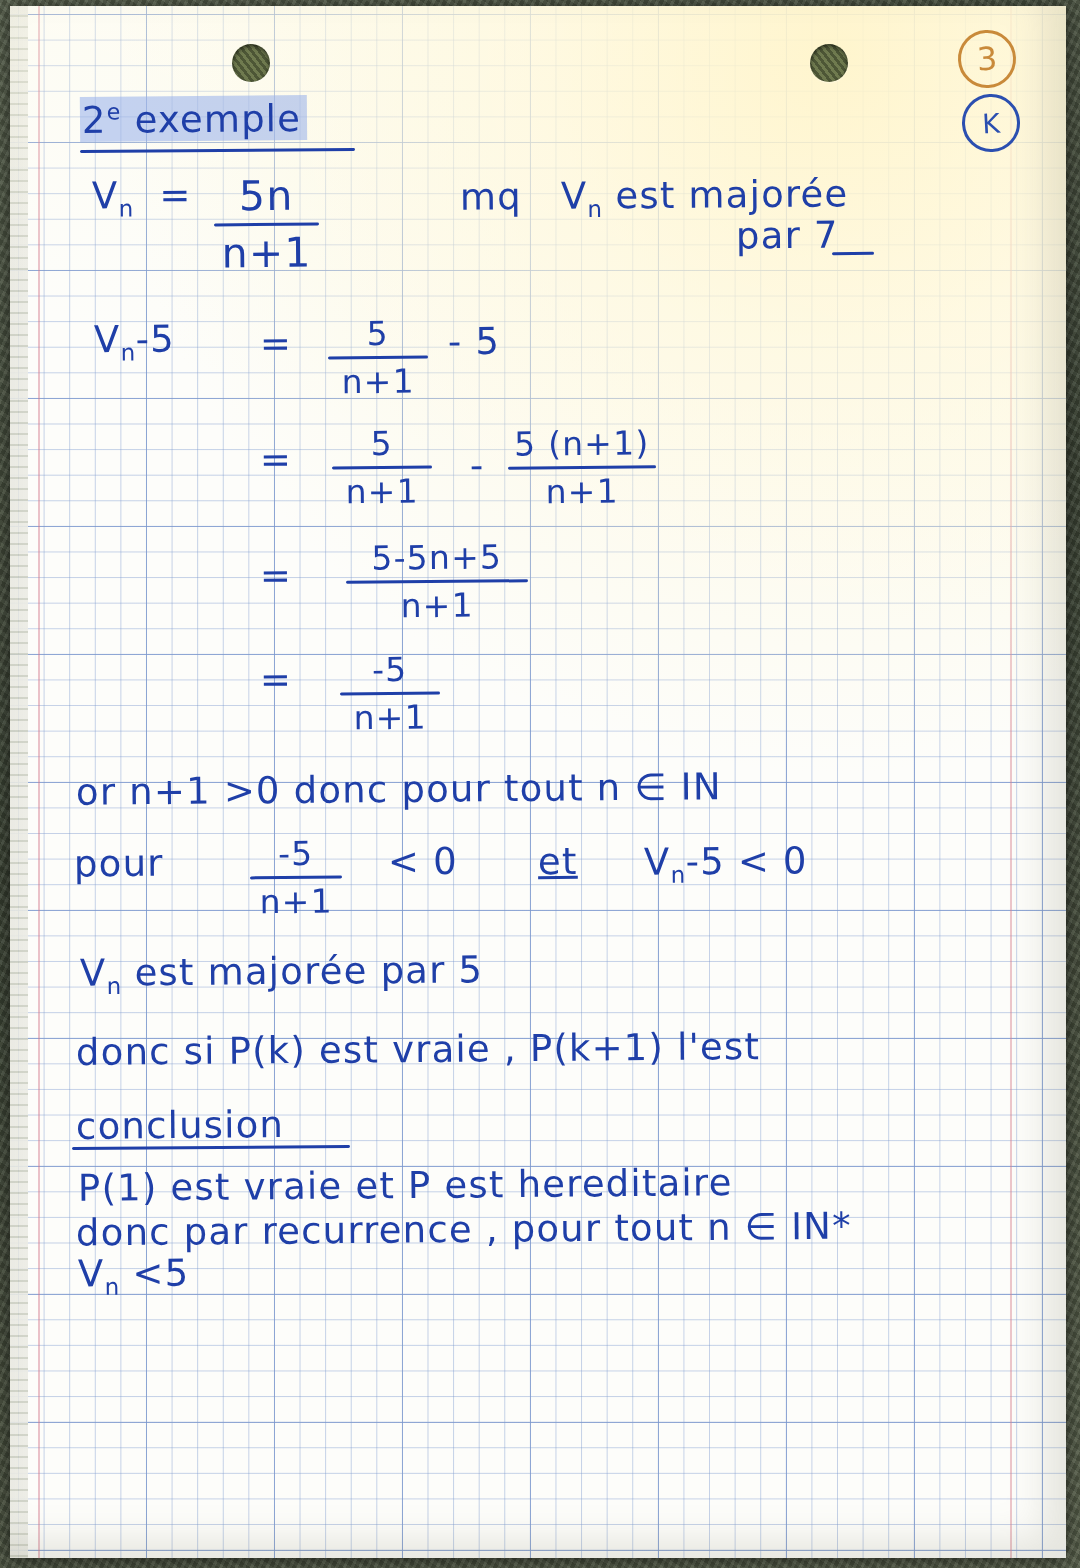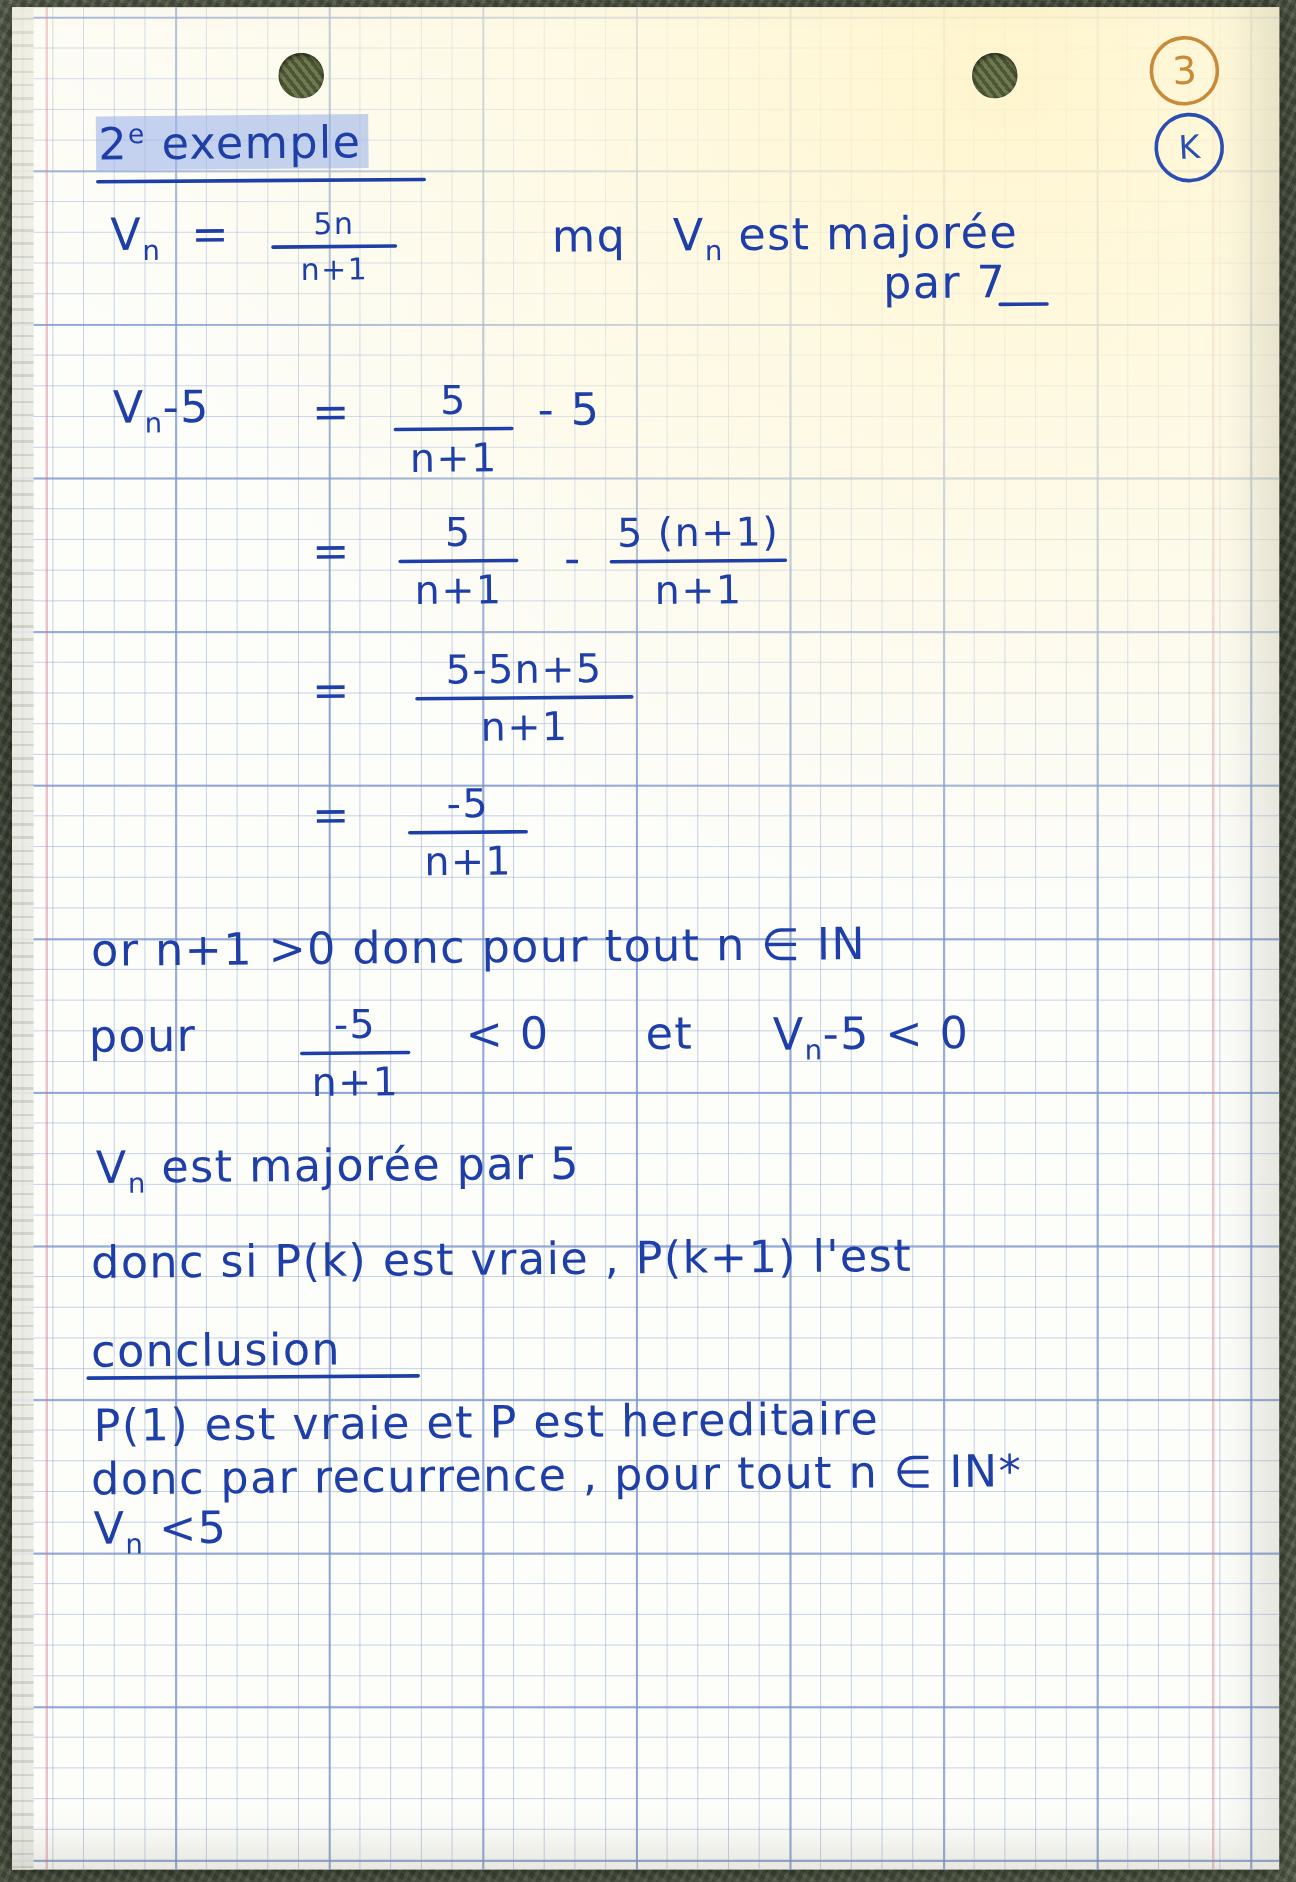--- a/index.html
+++ b/index.html
@@ -205,21 +205,21 @@
         <span>2</span><span class="sup">e</span>
         <span>exemple</span>
       </span>
     </div>
     <div class="underline" style="left:70px; top:143px; width:275px;"></div>
 
     <div class="hw big" style="left:82px; top:168px;">
       <span>V</span><span class="sub">n</span>
       &nbsp;<span>=</span>
     </div>
-    <div class="frac" style="left:216px; top:166px; font-size:25px;">
+    <div class="frac" style="left:204px; top:166px; font-size:41px;">
       <span class="num">5n</span>
       <span class="bar" style="width:105px;"></span>
       <span class="den">n+1</span>
     </div>
 
     <div class="hw big" style="left:450px; top:168px;">
       <span>mq</span>&nbsp;&nbsp;
       <span>V</span><span class="sub">n</span>
       <span>est majorée</span>
     </div>
@@ -266,21 +266,21 @@
 
     <div class="hw big" style="left:66px; top:762px;">or  n+1 &gt;0 donc  pour tout n ∈ IN</div>
 
     <div class="hw big" style="left:64px; top:836px;">pour</div>
     <div class="frac" style="left:240px; top:828px; font-size:33px;">
       <span class="num">-5</span>
       <span class="bar" style="width:92px;"></span>
       <span class="den">n+1</span>
     </div>
     <div class="hw big" style="left:378px; top:834px;">&lt; 0</div>
-    <div class="hw big" style="left:528px; top:834px;">et</div>
+    <div class="hw big" style="left:528px; top:834px;text-decoration:underline;">et</div>
     <div class="hw big" style="left:634px; top:834px;">
       <span>V</span><span class="sub">n</span><span>-5 &lt; 0</span>
     </div>
 
     <div class="hw big" style="left:70px; top:944px;">
       <span>V</span><span class="sub">n</span>
       <span>est majorée par 5</span>
     </div>
 
     <div class="hw big" style="left:66px; top:1022px;">donc   si P(k) est vraie , P(k+1) l'est</div>

